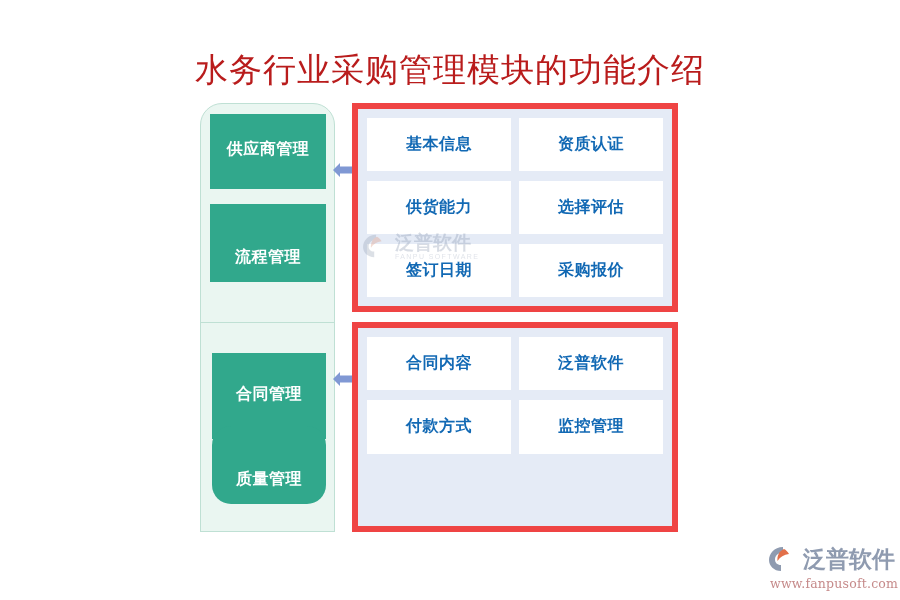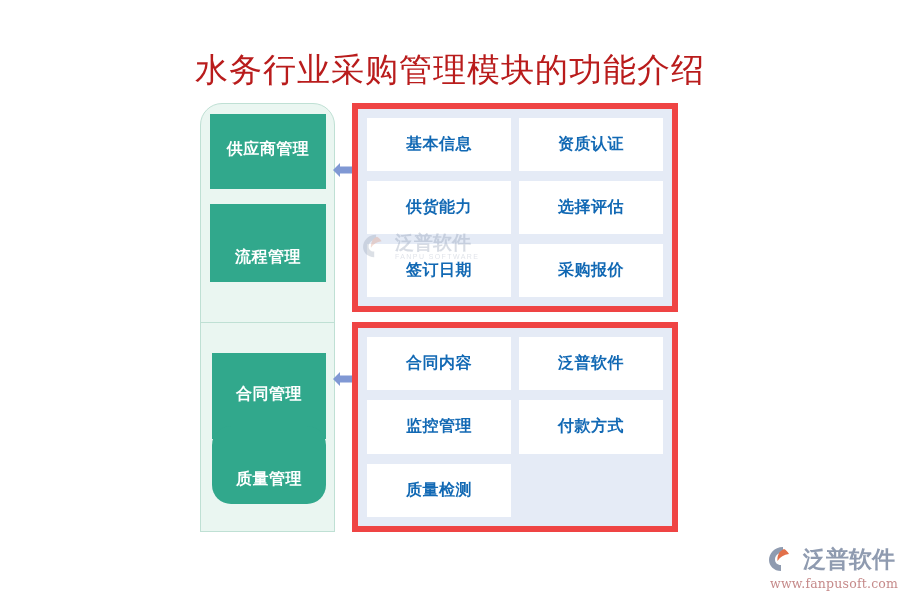--- a/index.html
+++ b/index.html
@@ -216,23 +216,22 @@
   <div class="arrow a2">
     <svg viewBox="0 0 26 22" width="26" height="22" xmlns="http://www.w3.org/2000/svg">
       <polygon points="0,11 7,4 7,7.6 19,7.6 19,4 26,11 19,18 19,14.4 7,14.4 7,18" fill="#8098d4"></polygon>
     </svg>
   </div>
 
   <div class="right-panel bottom">
     <div class="item-grid">
       <div class="item-box">合同内容</div>
       <div class="item-box">泛普软件</div>
+      <div class="item-box">付款方式</div>
       <div class="item-box">监控管理</div>
-      <div class="item-box">付款方式</div>
-      <div class="item-box">质量检测</div>
     </div>
   </div>
 
   <div class="center-watermark">
     <div class="cw-mark">
       <svg viewBox="0 0 32 28" width="30" height="26" xmlns="http://www.w3.org/2000/svg">
         <path d="M15 2 C6 2 1 9 1 15 C1 21 6 26 13 26 L13 20 C9 20 7 17.5 7 14.5 C7 10.5 10.5 7.5 15 7.5 Z" fill="#8f9bb0"></path>
         <path d="M16 4 C11 6 9 11 9.5 16 C12 12 16 9.5 21 9 C19.5 6.5 18 5 16 4 Z" fill="#d98a6e"></path>
       </svg>
     </div>

